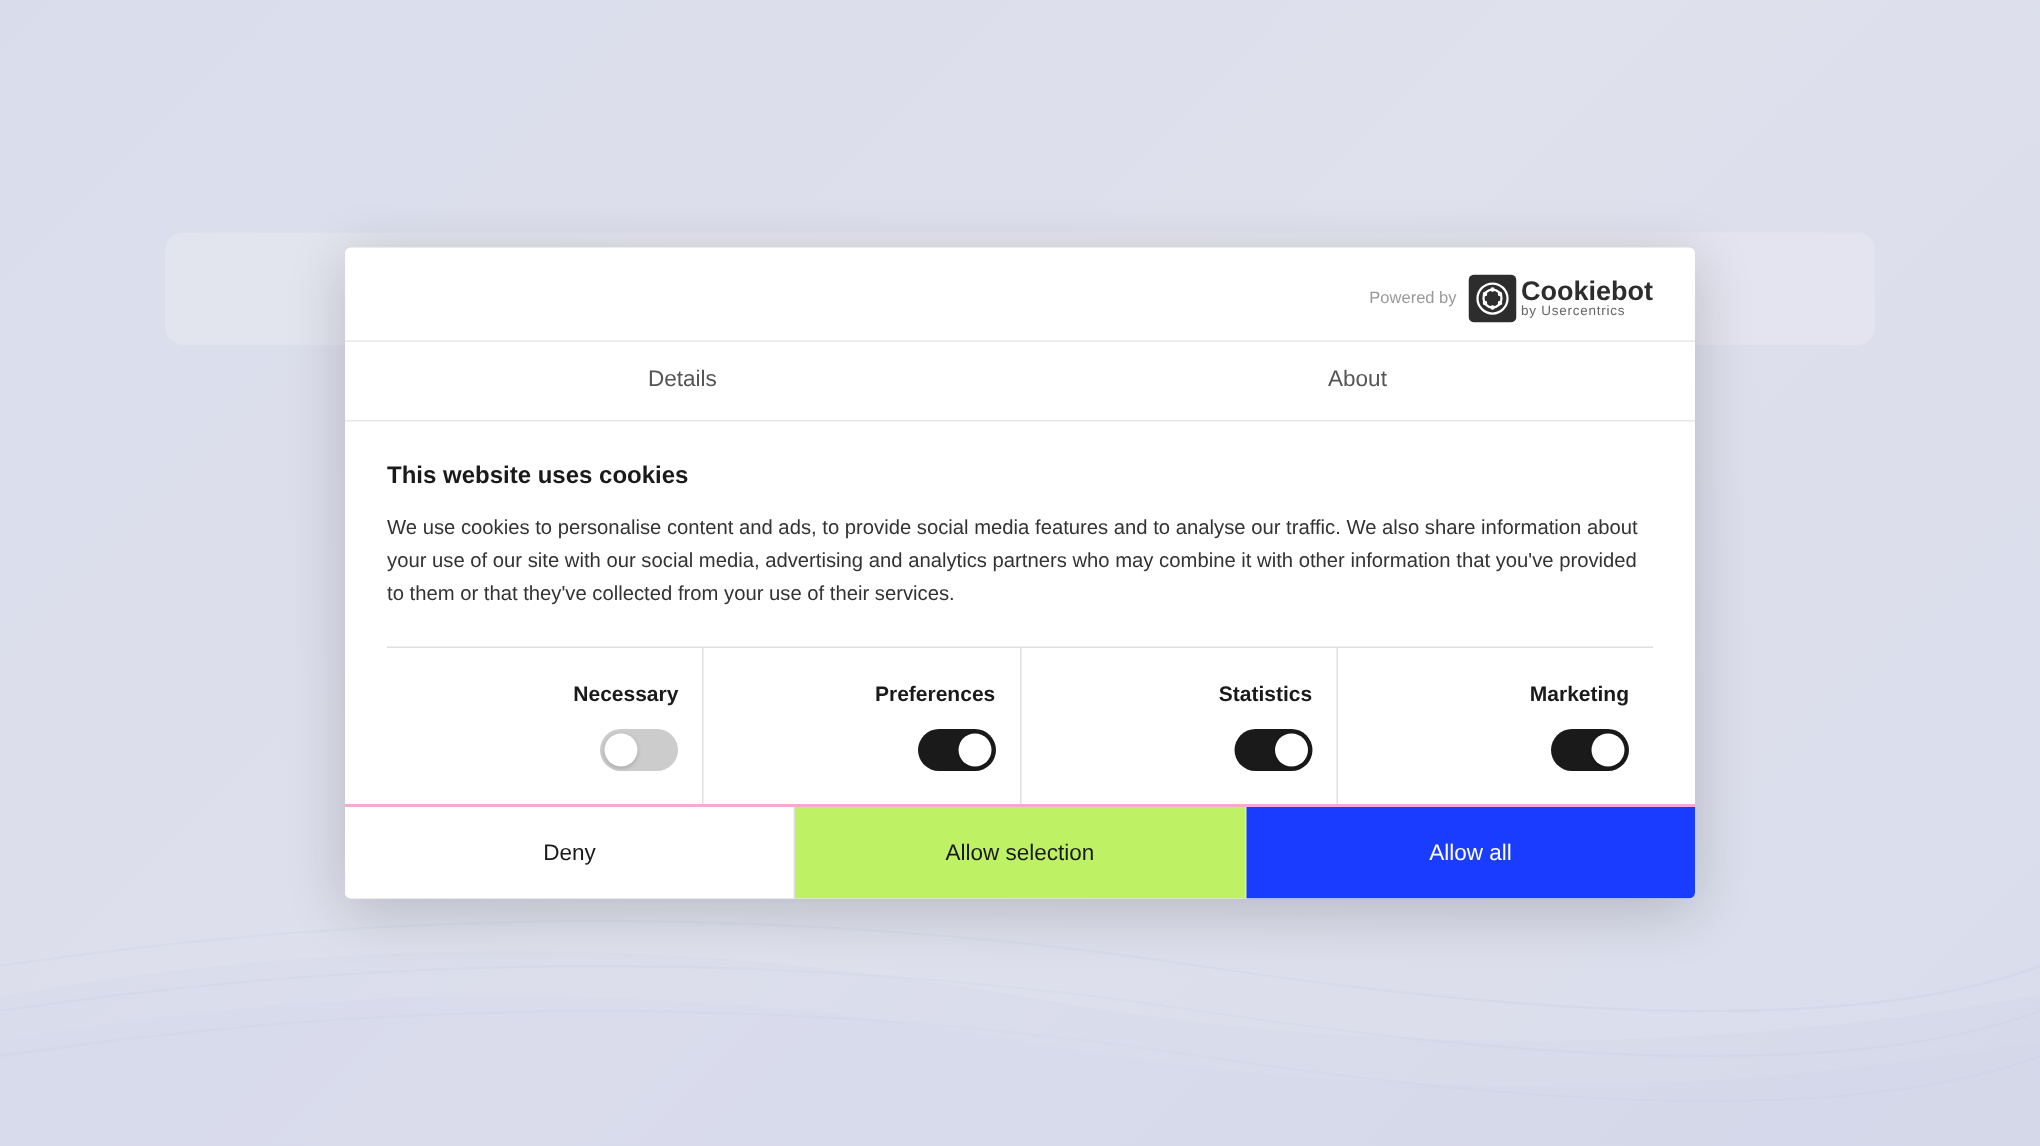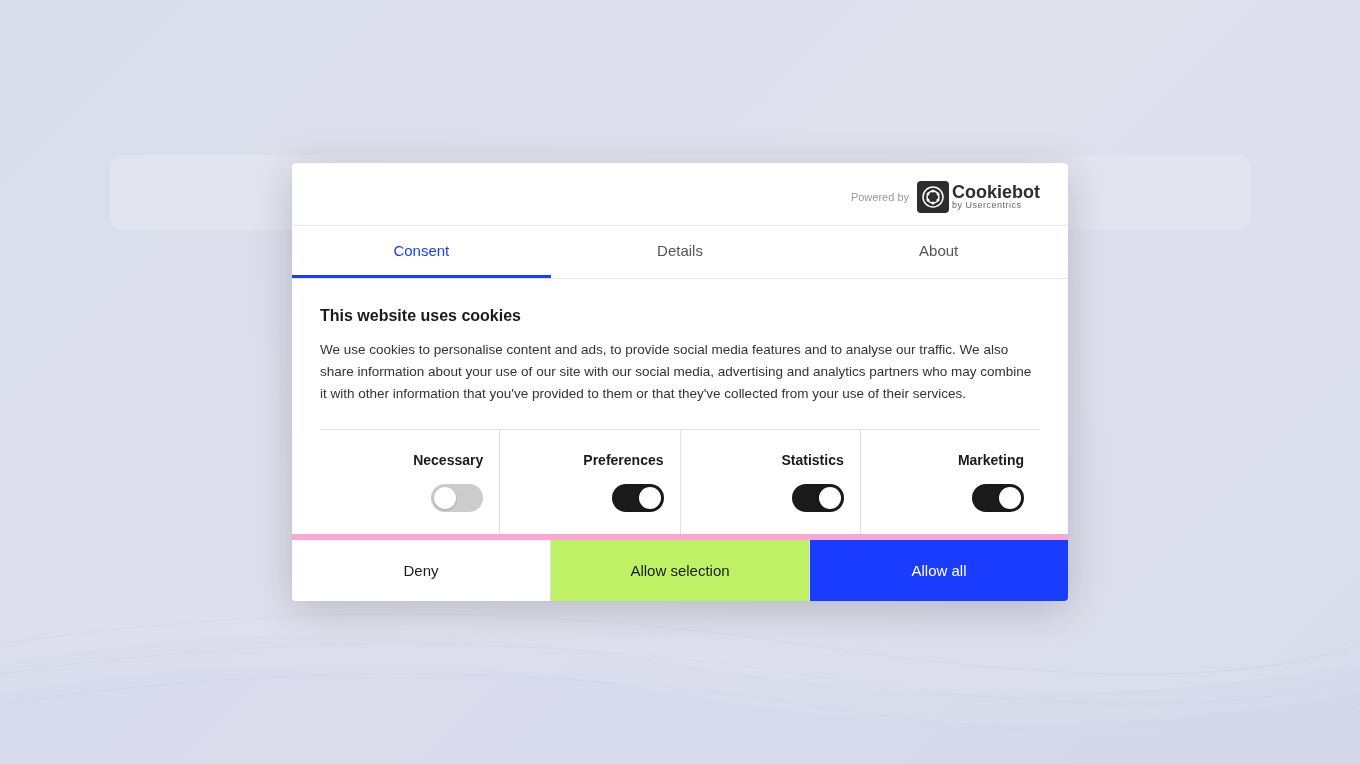--- a/index.html
+++ b/index.html
@@ -42,21 +42,21 @@
       background: rgba(100, 110, 160, 0.15);
       z-index: 1;
     }
 
     
     .modal {
       position: relative;
       z-index: 10;
       background: #ffffff;
       border-radius: 4px;
-      width: 776px;
+      width: 900px;
       box-shadow: 0 8px 40px rgba(0,0,0,0.18);
       overflow: hidden;
     }
 
     
     .modal-header {
       display: flex;
       justify-content: flex-end;
       align-items: center;
       padding: 18px 28px 12px 28px;
@@ -215,21 +215,21 @@
       background: #1a1a1a;
     }
 
     .toggle.on .toggle-slider::before {
       transform: translateX(24px);
     }
 
     
     .modal-footer {
       display: flex;
-      border-top: 6px solid #f9a8d4;
+      border-top: 2px solid #f9a8d4;
       margin-top: 0;
     }
 
     .btn {
       flex: 1;
       padding: 22px 16px;
       font-size: 15px;
       font-weight: 500;
       cursor: pointer;
       border: none;
@@ -299,21 +299,20 @@
         </svg>
         <div class="cookiebot-logo-text">
           <span class="cookiebot-name">Cookiebot</span>
           <span class="cookiebot-sub">by Usercentrics</span>
         </div>
       </div>
     </div>
   </div>
 
   <div class="tabs">
-    <div class="tab active">Consent</div>
     <div class="tab">Details</div>
     <div class="tab">About</div>
   </div>
 
   <div class="modal-body">
     <div class="modal-title">This website uses cookies</div>
     <div class="modal-description">We use cookies to personalise content and ads, to provide social media features and to analyse our traffic. We also share information about your use of our site with our social media, advertising and analytics partners who may combine it with other information that you've provided to them or that they've collected from your use of their services.</div>
 
     <div class="categories">
 

